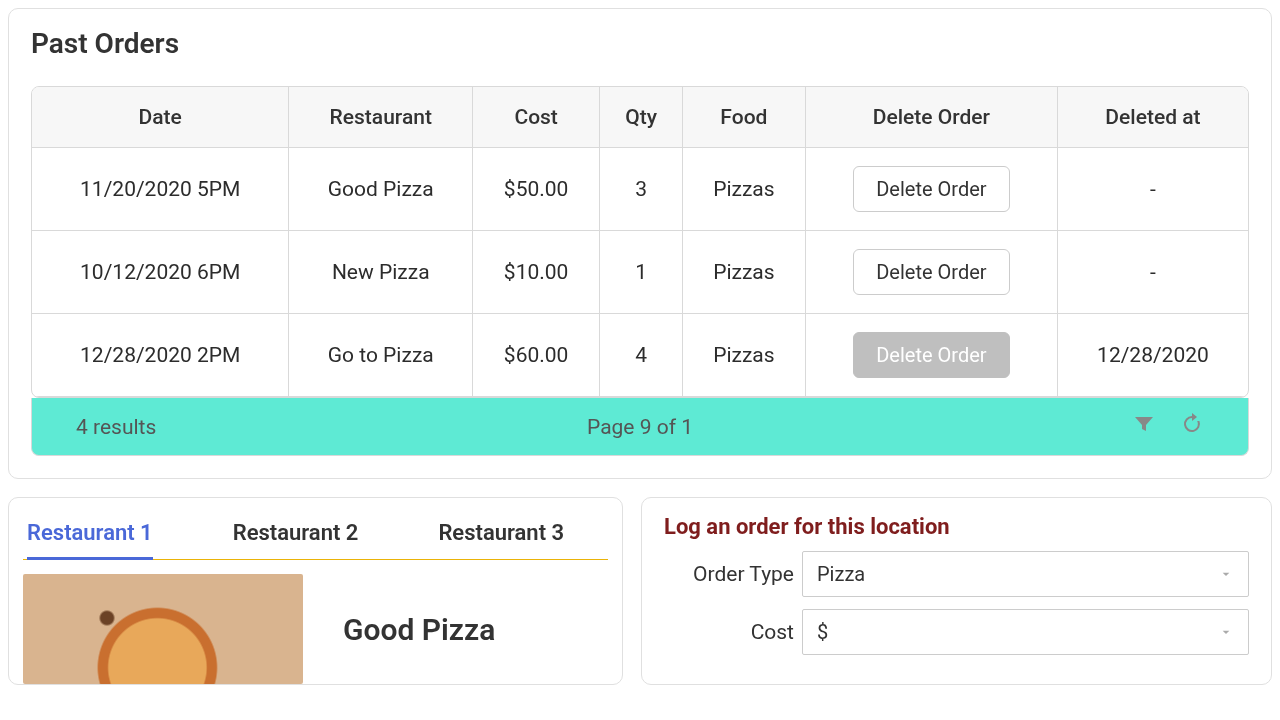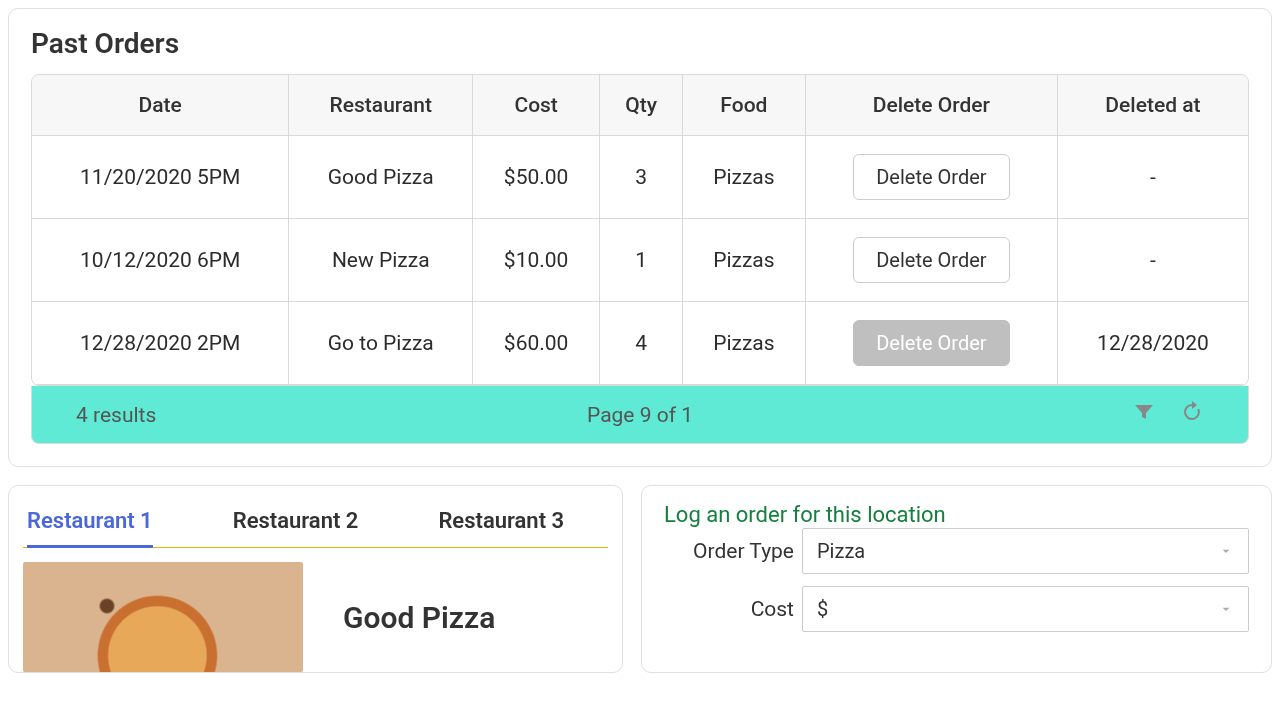--- a/index.html
+++ b/index.html
@@ -13,21 +13,21 @@
     .card {
       border: 1px solid #e0e0e0;
       border-radius: 10px;
       padding: 18px 22px 22px 22px;
       margin-bottom: 18px;
     }
     .section-title {
       font-size: 28px;
       font-weight: 600;
       color: #333;
-      margin-bottom: 14px;
+      margin-bottom: 26px;
     }
     table.orders {
       width: 100%;
       border-collapse: separate;
       border-spacing: 0;
       border: 1px solid #d9d9d9;
       border-radius: 8px;
       overflow: hidden;
     }
     table.orders th, table.orders td {
@@ -139,23 +139,23 @@
       color: #333;
     }
     .log-card {
       flex: 1;
       border: 1px solid #e0e0e0;
       border-radius: 10px;
       padding: 16px 22px 0 22px;
     }
     .log-title {
       font-size: 22px;
-      font-weight: 400;
-      color: #15803d;
-      margin-bottom: 1px;
+      font-weight: 700;
+      color: #7f1d1d;
+      margin-bottom: 12px;
     }
     .form-row {
       display: flex;
       align-items: center;
       margin-bottom: 12px;
       gap: 8px;
     }
     .form-label {
       width: 130px;
       text-align: right;

